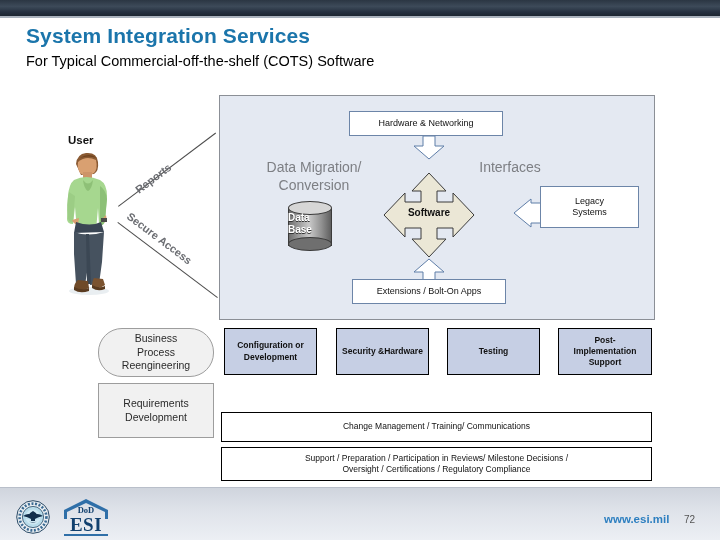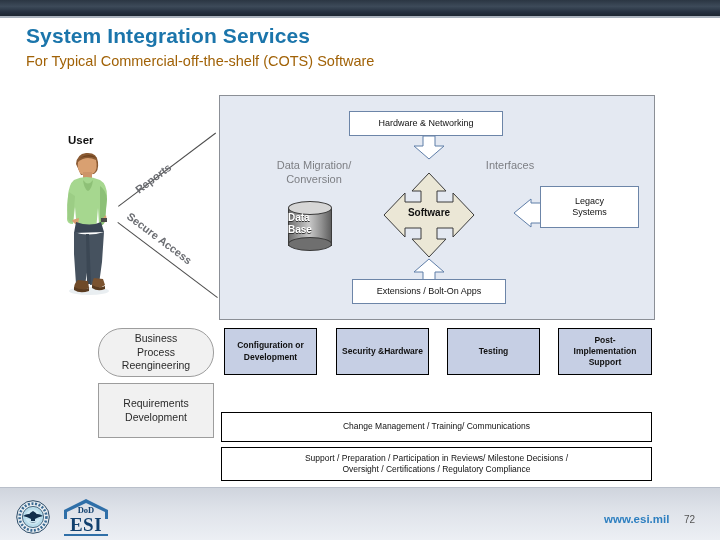--- a/index.html
+++ b/index.html
@@ -12,31 +12,31 @@
 
   
   .topbar{position:absolute;left:0;top:0;width:720px;height:16px;
     background:linear-gradient(to bottom,#2b3643 0%,#3d4a59 40%,#253040 75%,#1d2631 100%);}
   .topbar-edge{position:absolute;left:0;top:16px;width:720px;height:2px;background:#aab2bd;}
 
   
   .page-title{position:absolute;left:26px;top:24px;
     font-size:21px;font-weight:bold;color:#1b75ab;letter-spacing:.1px;white-space:nowrap;}
   .page-subtitle{position:absolute;left:26px;top:53px;
-    font-size:14.5px;color:#a16207;white-space:nowrap;}
+    font-size:14.5px;color:#000000;white-space:nowrap;}
 
   
   .panel{position:absolute;left:219px;top:95px;width:436px;height:225px;
     background:#e4e9f2;border:1px solid #8b8f96;box-sizing:border-box;}
 
   
   .wbox{position:absolute;background:#ffffff;border:1px solid #6c85a8;box-sizing:border-box;
     display:flex;align-items:center;justify-content:center;text-align:center;
     font-size:9px;color:#111;line-height:1.25;}
-  .ghost-label{position:absolute;font-size:11px;color:#7d7f84;text-align:center;line-height:1.3;}
+  .ghost-label{position:absolute;font-size:14px;color:#7d7f84;text-align:center;line-height:1.3;}
 
   
   .user-label{position:absolute;left:68px;top:134px;font-size:11.5px;font-weight:bold;color:#111;}
   .person{position:absolute;left:56px;top:148px;width:60px;height:148px;}
 
   .diag-line{position:absolute;height:0;border-top:1px solid #4b4b4b;transform-origin:0 0;}
   .diag-text{position:absolute;font-size:11px;font-weight:bold;color:#6b6d72;
     transform-origin:0 0;white-space:nowrap;}
 
   

